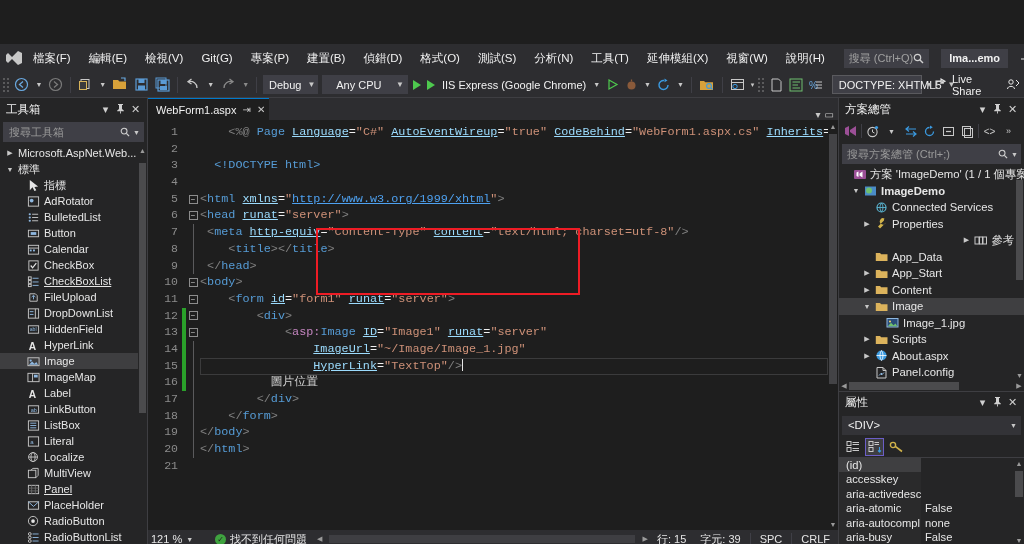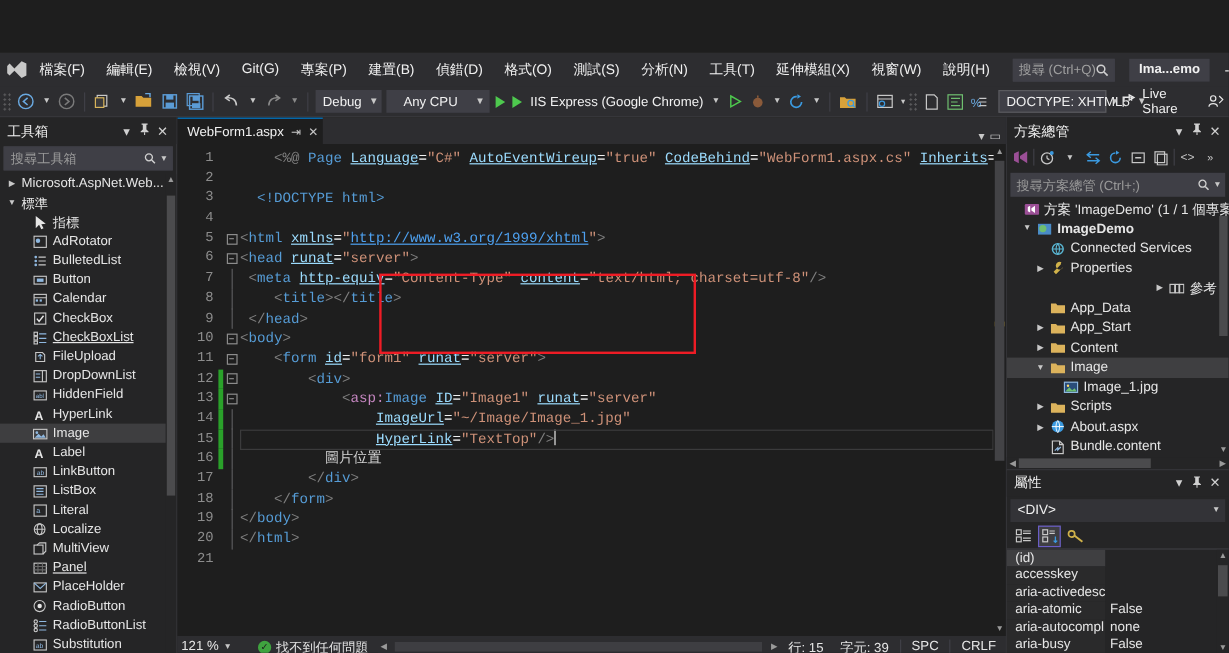--- a/index.html
+++ b/index.html
@@ -573,20 +573,31 @@
                 <circle cx="4" cy="6" r="1.2" fill="#8fb8e0"></circle>
                 <path d="M2 10.5 L5.5 7 L8 9.5 L10 7.5 L12 10.5 Z" fill="#8fb8e0"></path>
               </svg>
             </span>
             <span class="tbx-lbl">Image</span>
           </div>
           <div class="tbx-row" style="padding-left: 12px;">
             <span class="chev"></span>
             <span class="tbx-ico">
               <svg width="13" height="13" viewBox="0 0 14 14">
+                <rect x="1" y="2.5" width="12" height="9" fill="none" stroke="#c8c8c8"></rect>
+                <line x1="6" y1="2.5" x2="6" y2="11.5" stroke="#c8c8c8"></line>
+                <rect x="7.5" y="4" width="4" height="3" fill="#8fb8e0"></rect>
+              </svg>
+            </span>
+            <span class="tbx-lbl">ImageMap</span>
+          </div>
+          <div class="tbx-row" style="padding-left: 12px;">
+            <span class="chev"></span>
+            <span class="tbx-ico">
+              <svg width="13" height="13" viewBox="0 0 14 14">
                 <text x="2" y="11.5" font-size="11" font-weight="bold" fill="#e6e6e6">A</text>
               </svg>
             </span>
             <span class="tbx-lbl">Label</span>
           </div>
           <div class="tbx-row" style="padding-left: 12px;">
             <span class="chev"></span>
             <span class="tbx-ico">
               <svg width="13" height="13" viewBox="0 0 14 14">
                 <rect x="1.5" y="3" width="11" height="8" fill="none" stroke="#c8c8c8"></rect>
@@ -1097,21 +1108,21 @@
             </div>
             <div class="se-row" style="padding-left: 22px;">
               <span class="se-arrow"></span>
               <span class="se-ico">
                 <svg width="13" height="13" viewBox="0 0 13 13">
                   <path d="M2 1.5 L8 1.5 L11 4.5 L11 12 L2 12 Z" fill="none" stroke="#c8c8c8"></path>
                   <path d="M8 1.5 L8 4.5 L11 4.5" fill="none" stroke="#c8c8c8"></path>
                   <path d="M4 9.5 L6.5 7 L6.5 9 L9 6.5" fill="none" stroke="#8fb8e0"></path>
                 </svg>
               </span>
-              <span style="padding-left: 3px;">Bundle.content</span>
+              <span style="padding-left: 3px;">Panel.config</span>
             </div>
             <div class="se-scroll">
             <div class="tbx-arrow" style="top:0;">▲</div>
             <div class="se-thumb"></div>
             <div class="tbx-arrow" style="bottom:0;">▼</div>
           </div>
         </div>
         <div class="se-hbar">
           <div class="se-harrow" style="left:0;">◀</div>
           <div class="se-hthumb"></div>

